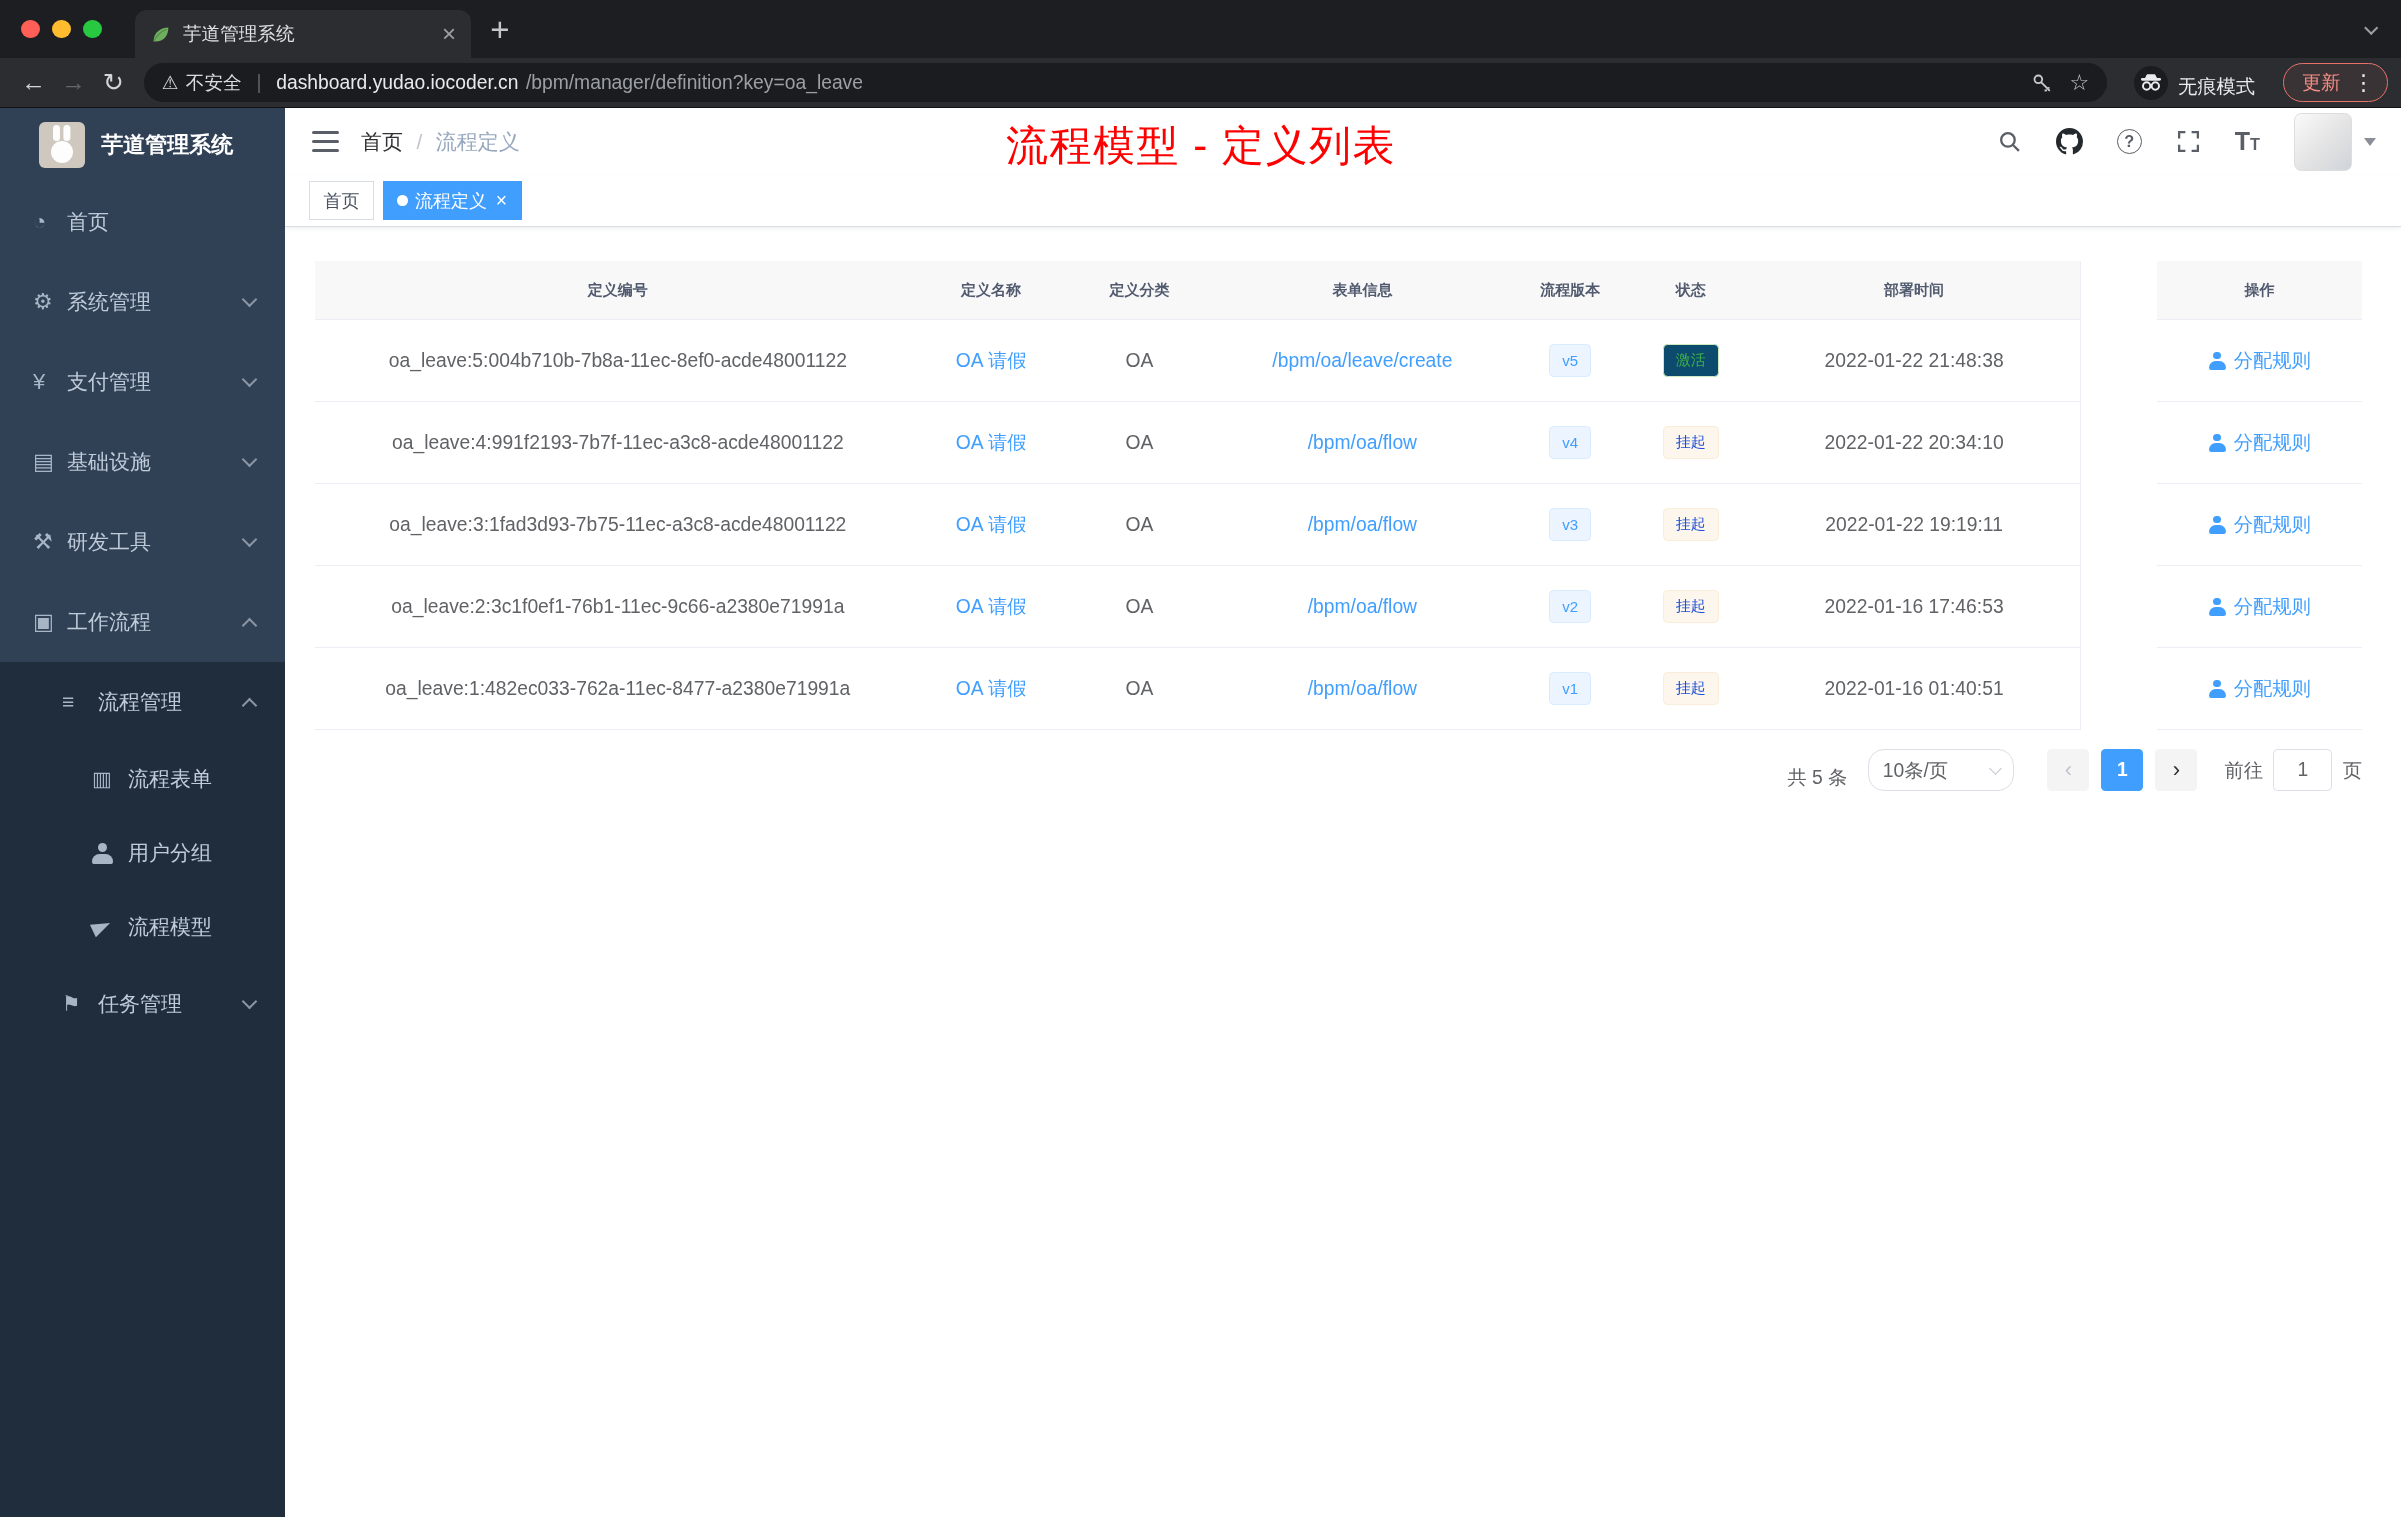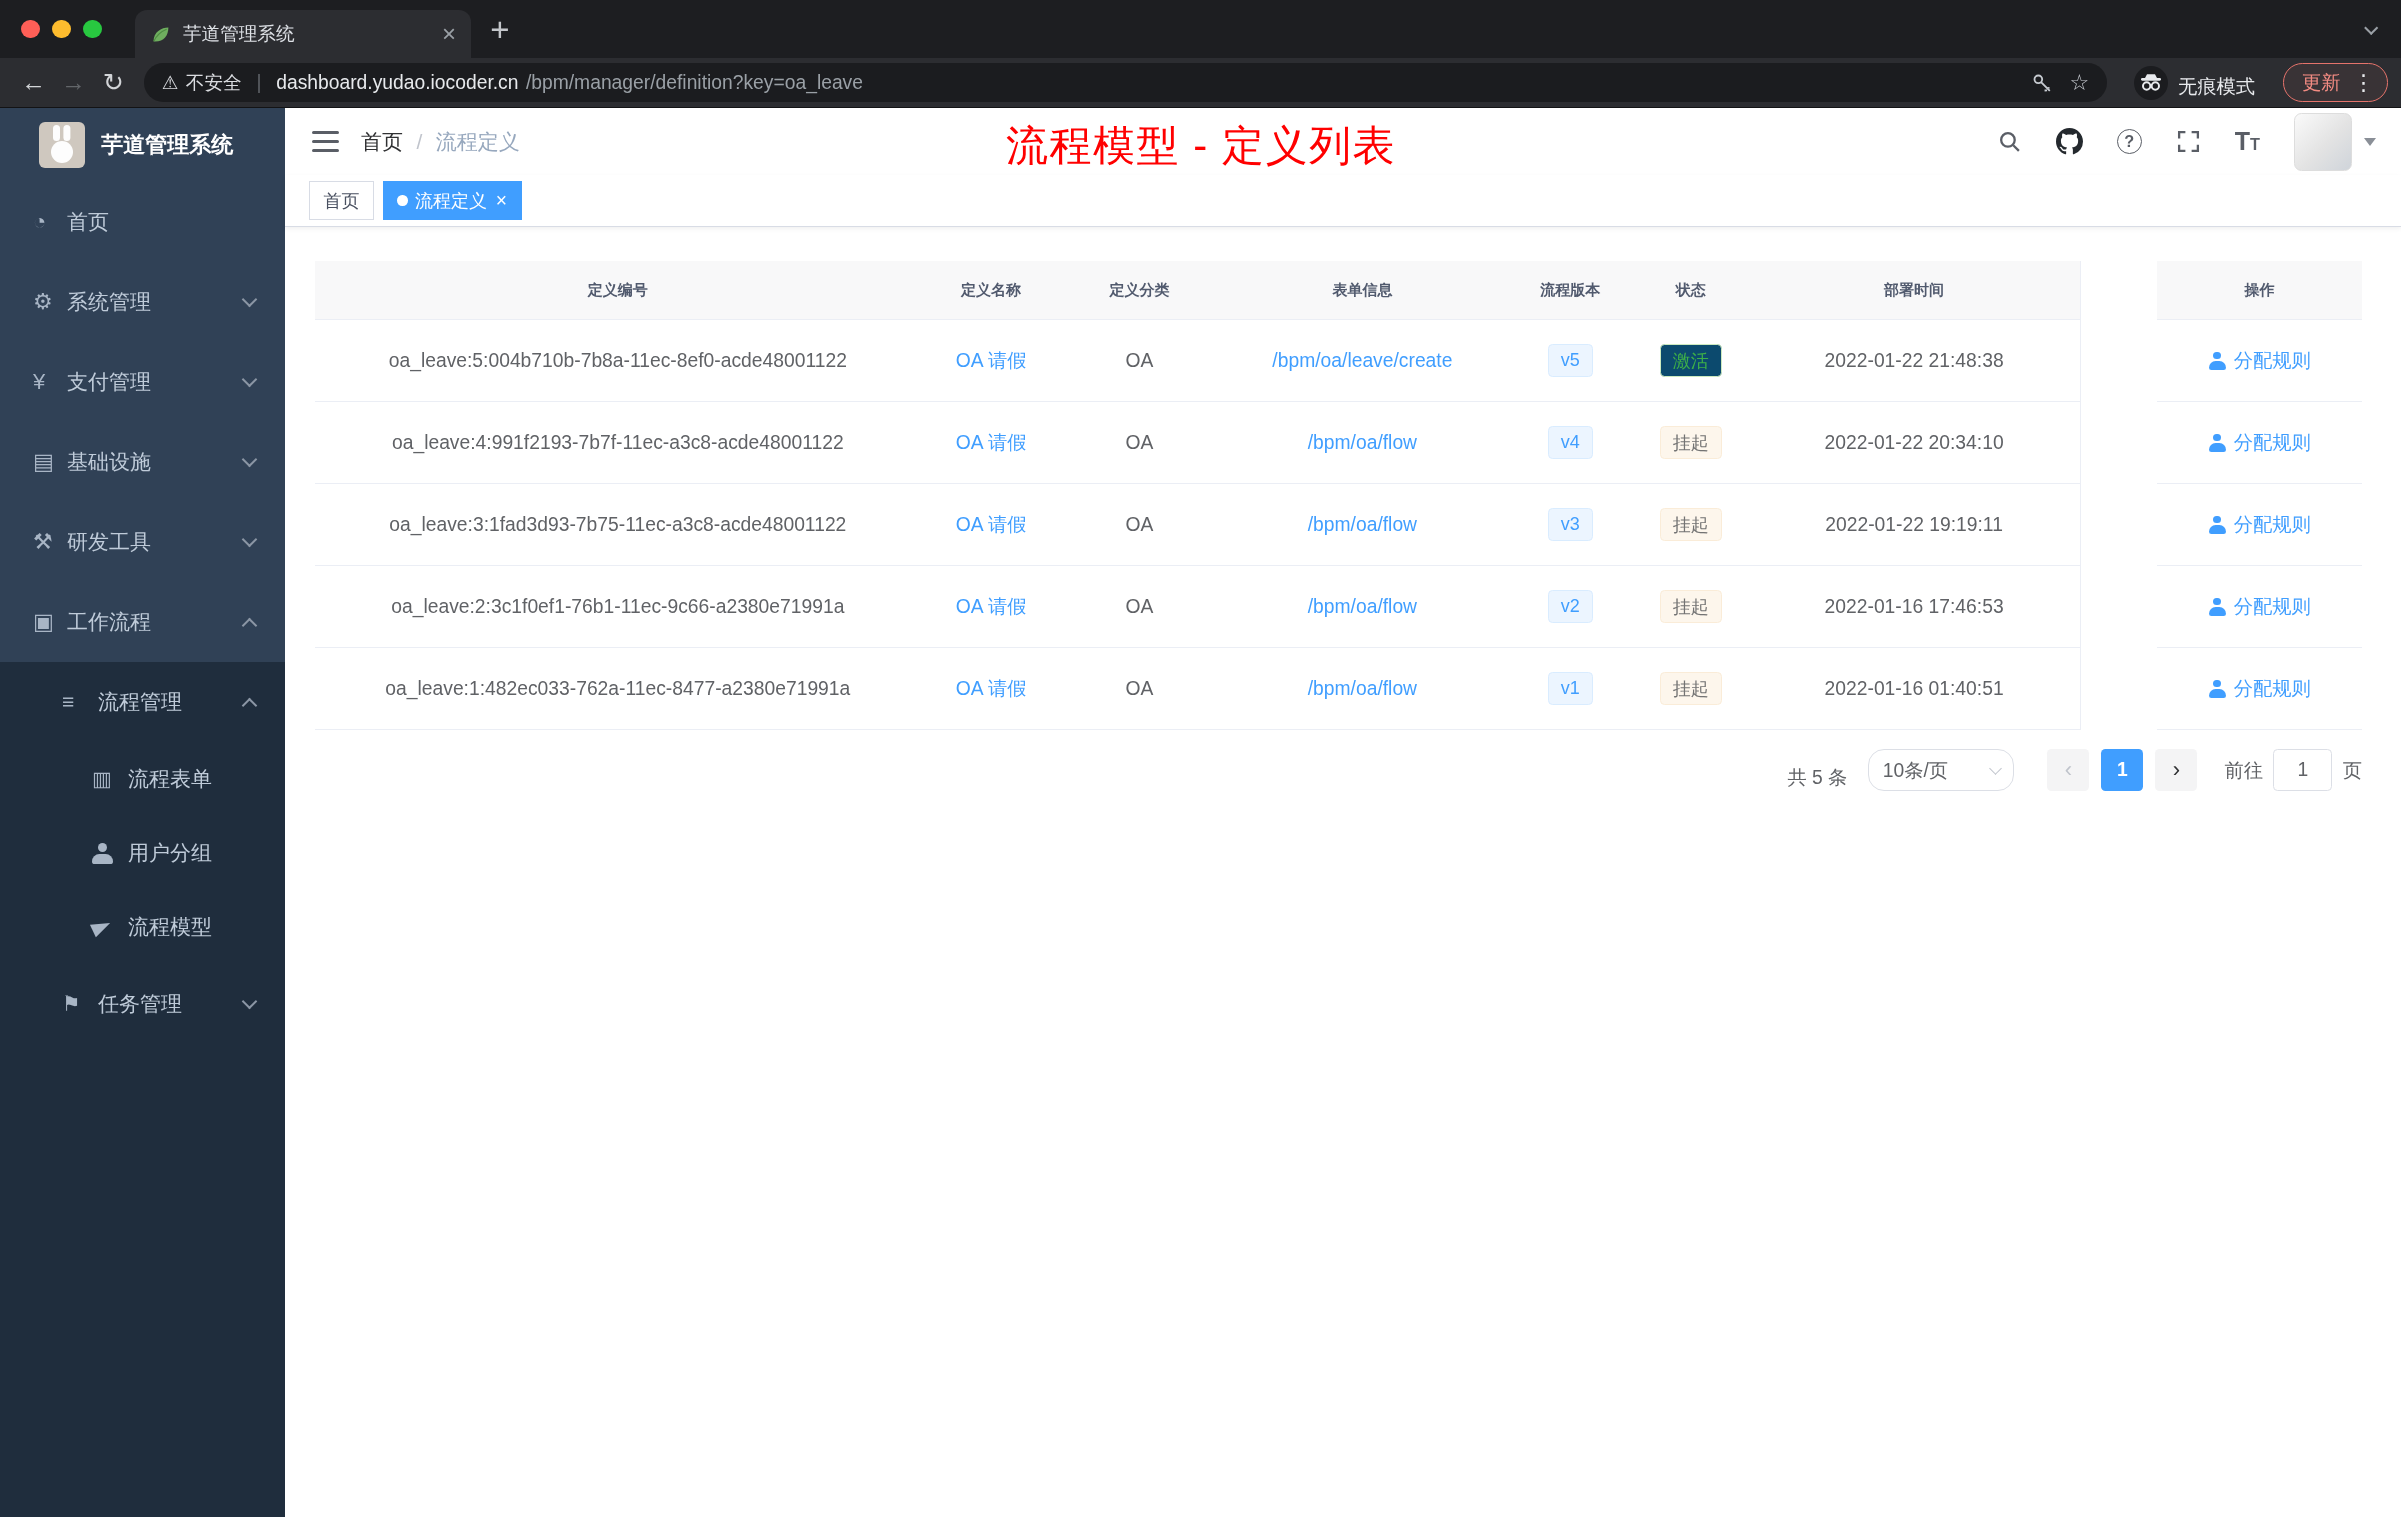--- a/index.html
+++ b/index.html
@@ -98,24 +98,24 @@
   .t-main { width: 1766px; border-right: 0.7px solid #ebeef5; }
   .t-gap { width: 77px; }
   .t-fixed { width: 205px; }
   .thead { display: flex; height: 59px; background: #f8f8f9; border-bottom: 0.7px solid #ebeef5; }
   .th { display: flex; align-items: center; justify-content: center; font-size: 15px; font-weight: bold; color: #515a6e; padding: 0 6px; }
   .tr { display: flex; height: 82px; border-bottom: 0.7px solid #ebeef5; }
   .td { display: flex; align-items: center; justify-content: center; font-size: 19.3px; color: #606266; padding: 0 6px; text-align: center; }
   .c-id { width: 606px; } .c-name { width: 141px; } .c-cat { width: 156px; } .c-form { width: 290px; }
   .c-ver { width: 126px; } .c-status { width: 115px; } .c-time { width: 332px; } .c-op { width: 205px; }
   .link { color: #409eff; cursor: pointer; }
-  .chip { display: inline-flex; align-items: center; justify-content: center; height: 33px; padding: 0 12px; border-radius: 4.5px; font-size: 18px; border: 0.7px solid transparent; }
+  .chip { display: inline-flex; align-items: center; justify-content: center; height: 33px; padding: 0 12px; border-radius: 4.5px; font-size: 15px; border: 0.7px solid transparent; }
   .chip-ver { background: #ecf5ff; border-color: #d9ecff; color: #409eff; }
   .chip-success { background: #0c4a6e; border-color: #cdeabf; color: #3daf48; }
-  .chip-warning { background: #fdf6ec; border-color: #faecd8; color: #737373; padding-left: 12px; }
+  .chip-warning { background: #fdf6ec; border-color: #faecd8; color: #1d4ed8; padding-left: 12px; }
   .op-link { display: inline-flex; align-items: center; gap: 7.4px; color: #409eff; font-size: 19.3px; cursor: pointer; }
 
   
   .pagination { display: flex; justify-content: flex-end; align-items: flex-end; margin-top: 19px; font-size: 19.3px; color: #606266; }
   .pg-total { margin-right: 21px; }
   .pg-size { width: 146px; height: 42px; border: 0.7px solid #dcdfe6; border-radius: 16px; display: flex; align-items: center; padding: 0 13.4px; margin-right: 27px; cursor: pointer; }
   .sel-caret { width: 9px; height: 9px; border-right: 1.5px solid #c0c4cc; border-bottom: 1.5px solid #c0c4cc; transform: rotate(45deg); margin-left: auto; margin-top: -3.7px; }
   .pg-btn { width: 42px; height: 42px; border-radius: 4.5px; background: #f4f4f5; display: flex; align-items: center; justify-content: center; font-size: 22px; margin: 0 6px; cursor: pointer; }
   .pg-prev { color: #c0c4cc; }
   .pg-next { color: #303133; }

